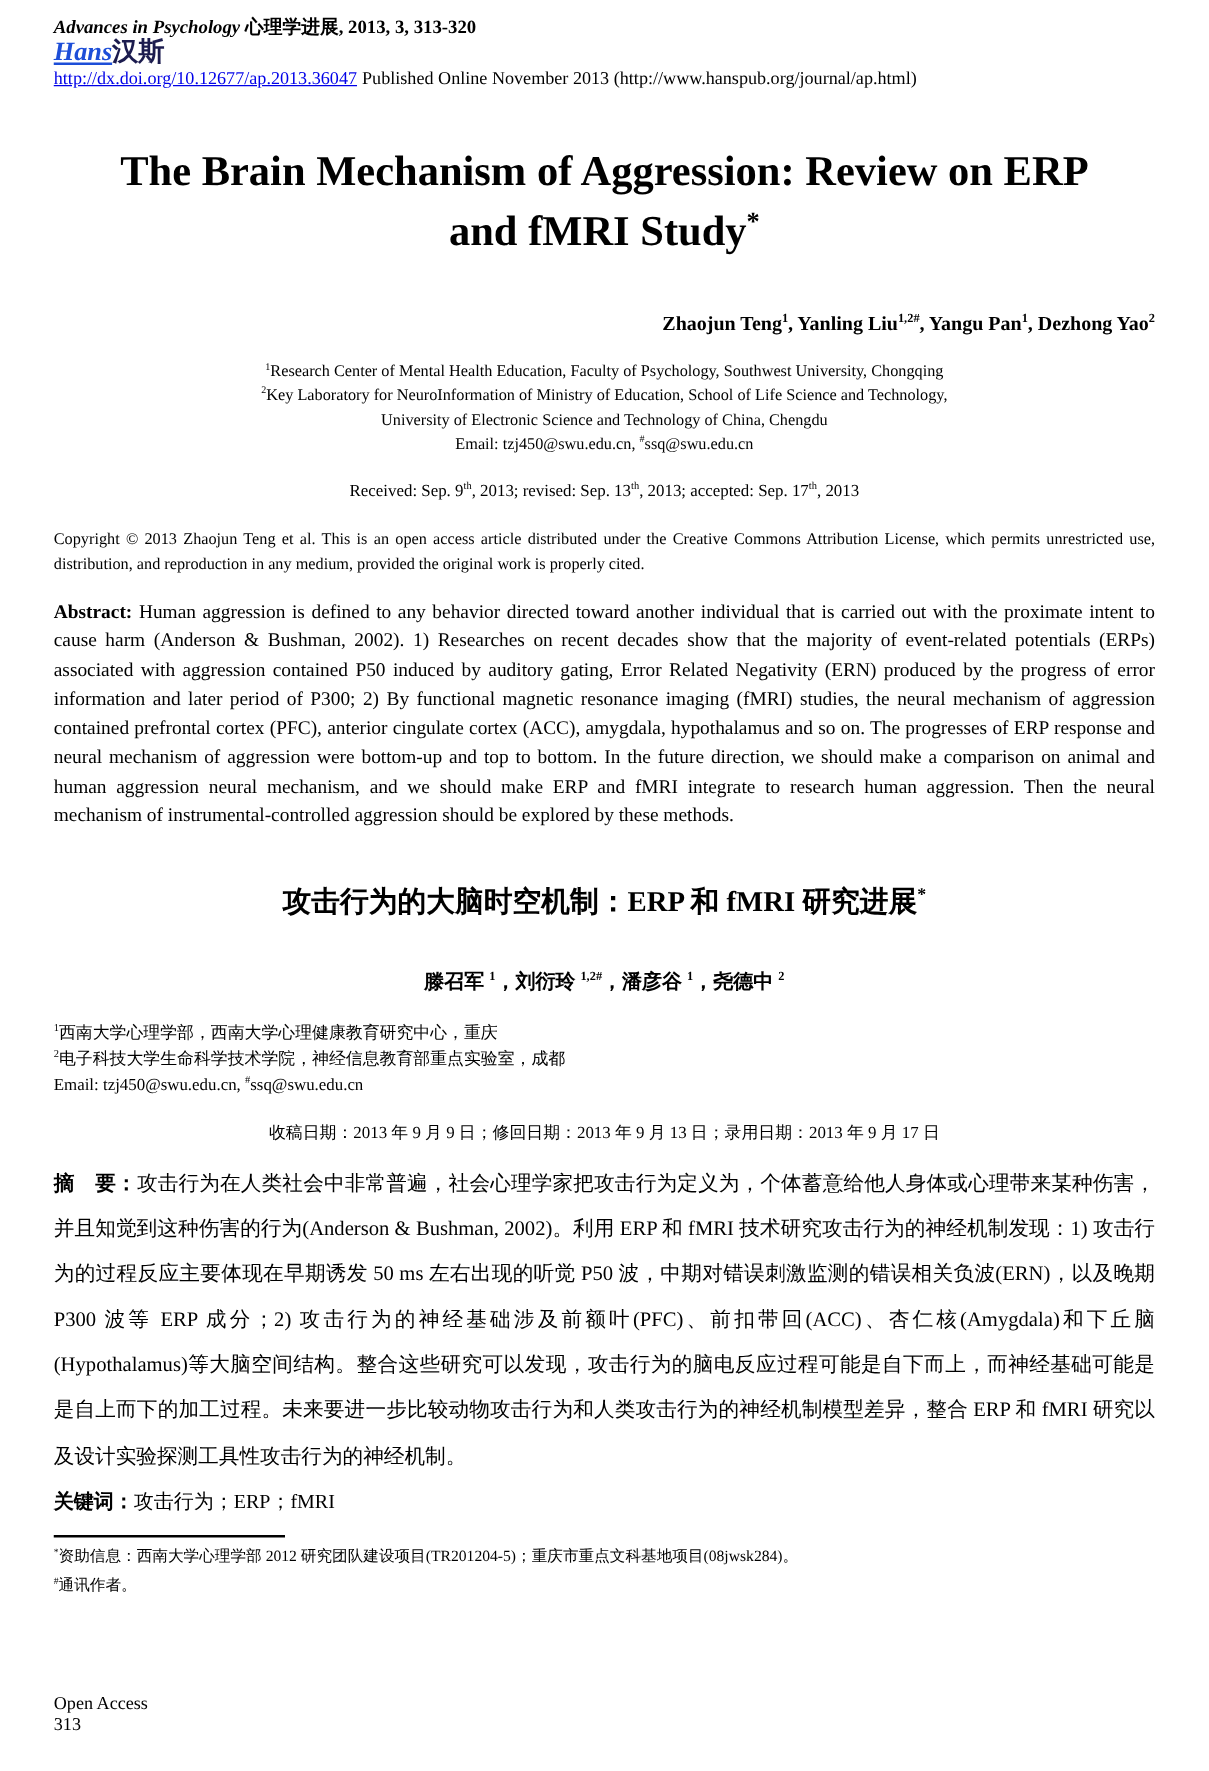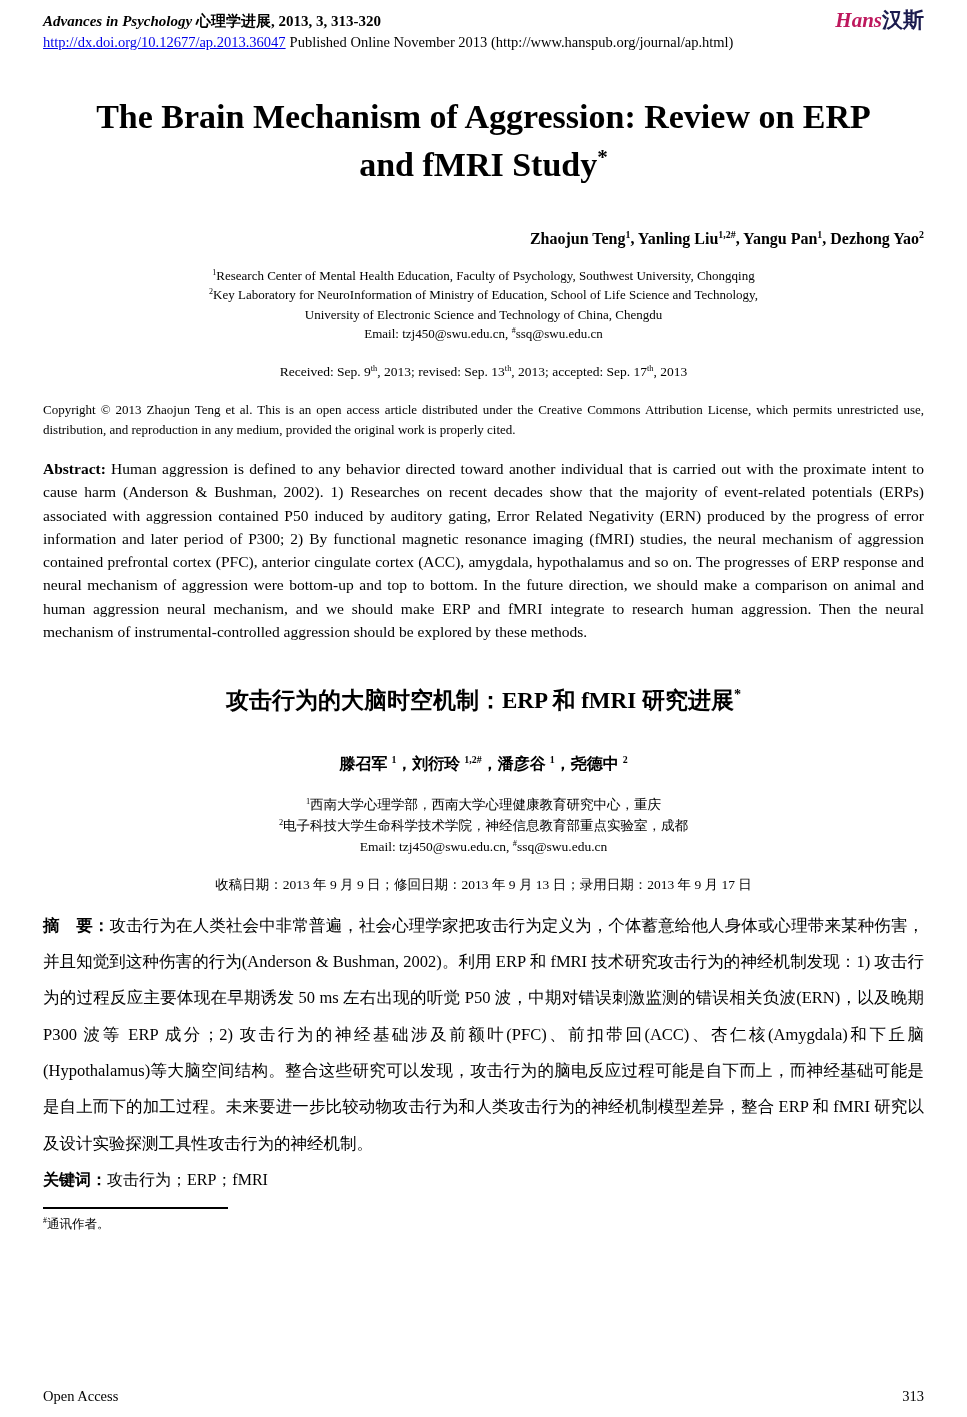--- a/index.html
+++ b/index.html
@@ -12,54 +12,54 @@
   .page {
     position:relative;
     width:967px; height:1417px;
     background:#fff;
     padding:8px 43px 0 43px;
     overflow:hidden;
   }
   sup { font-size:0.62em; vertical-align:super; line-height:0; }
 
   
-  .hdr-row { display:flex; justify-content:space-between; align-items:flex-end; }
+  .hdr-row { display:flex; justify-content:space-between; align-items:flex-start;flex-direction:column; }
   .hdr-cite { font-size:15px; font-weight:bold; padding-top:4px; }
   .jname { font-style:italic; }
   .logo { font-size:21px; font-weight:bold; line-height:1; white-space:nowrap; }
-  .logo-en { color:#be185d; font-style:italic; }
+  .logo-en { color:#1d4ed8; font-style:italic;text-decoration:underline; }
   .logo-cn { color:#1b1b4e; }
   .hdr-row2 { font-size:14.5px; margin-top:3px; }
   .doi { color:#0000e8; text-decoration:underline; }
   .pub { margin-left:4px; }
 
   
   .title { text-align:center; font-size:34px; font-weight:bold; line-height:1.42; margin-top:42px; }
   .tline { display:block; }
   .authors { text-align:right; font-size:16px; font-weight:bold; margin-top:40px; }
   .affils { text-align:center; font-size:13px; line-height:1.5; margin-top:18px; }
   .received { text-align:center; font-size:13.5px; margin-top:20px; }
   .copyright { font-size:13px; line-height:1.6; text-align:justify; margin-top:20px; }
   .abstract { font-size:15.5px; line-height:1.5; text-align:justify; margin-top:16px; }
   .keywords { font-size:15.5px; margin-top:16px; }
   .label-b { font-weight:bold; }
 
   
   .cn-title { text-align:center; font-size:23px; font-weight:bold; margin-top:42px; }
   .cn-authors { text-align:center; font-size:16px; font-weight:bold; margin-top:38px; }
-  .cn-affils { text-align:center; font-size:13.5px; line-height:1.55; margin-top:20px; }
+  .cn-affils { font-size:13.5px; line-height:1.55; margin-top:20px; }
   .cn-received { text-align:center; font-size:13.5px; margin-top:18px; }
   .cn-abstract { font-size:16.5px; line-height:2.2; text-align:justify; margin-top:14px; }
   .cn-keywords { font-size:16px; margin-top:8px; }
 
   
   .fn-rule { width:185px; border-top:2px solid #000; margin-top:16px; }
   .footnotes { font-size:12.5px; line-height:1.85; margin-top:4px; }
-  .footer { position:absolute; left:43px; right:43px; bottom:12px;
-            display:flex; justify-content:space-between; font-size:14.5px; }
+  .footer { position:absolute; left:43px; right:43px; bottom:28px;
+            display:flex; justify-content:space-between; font-size:14.5px;flex-direction:column; }
 </style>
 </head>
 <body>
 
 <div class="page">
 
   <header>
     <div class="hdr-row">
       <div class="hdr-cite">
         <span class="jname">Advances in Psychology</span>
@@ -104,20 +104,21 @@
   </div>
 
   <p class="cn-received">收稿日期：2013 年 9 月 9 日；修回日期：2013 年 9 月 13 日；录用日期：2013 年 9 月 17 日</p>
 
   <p class="cn-abstract"><span class="label-b">摘　要：</span><span>攻击行为在人类社会中非常普遍，社会心理学家把攻击行为定义为，个体蓄意给他人身体或心理带来某种伤害，并且知觉到这种伤害的行为(Anderson &amp; Bushman, 2002)。利用 ERP 和 fMRI 技术研究攻击行为的神经机制发现：1) 攻击行为的过程反应主要体现在早期诱发 50 ms 左右出现的听觉 P50 波，中期对错误刺激监测的错误相关负波(ERN)，以及晚期 P300 波等 ERP 成分；2) 攻击行为的神经基础涉及前额叶(PFC)、前扣带回(ACC)、杏仁核(Amygdala)和下丘脑(Hypothalamus)等大脑空间结构。整合这些研究可以发现，攻击行为的脑电反应过程可能是自下而上，而神经基础可能是是自上而下的加工过程。未来要进一步比较动物攻击行为和人类攻击行为的神经机制模型差异，整合 ERP 和 fMRI 研究以及设计实验探测工具性攻击行为的神经机制。</span></p>
 
   <p class="cn-keywords"><span class="label-b">关键词：</span><span>攻击行为；ERP；fMRI</span></p>
 
   <div class="fn-rule"></div>
   <div class="footnotes">
+    <div><sup>*</sup><span>资助信息：西南大学心理学部 2012 研究团队建设项目(TR201204-5)；重庆市重点文科基地项目(08jwsk284)。</span></div>
     <div><sup>#</sup><span>通讯作者。</span></div>
   </div>
 
   <div class="footer">
     <span>Open Access</span>
     <span>313</span>
   </div>
 
 </div>
 

